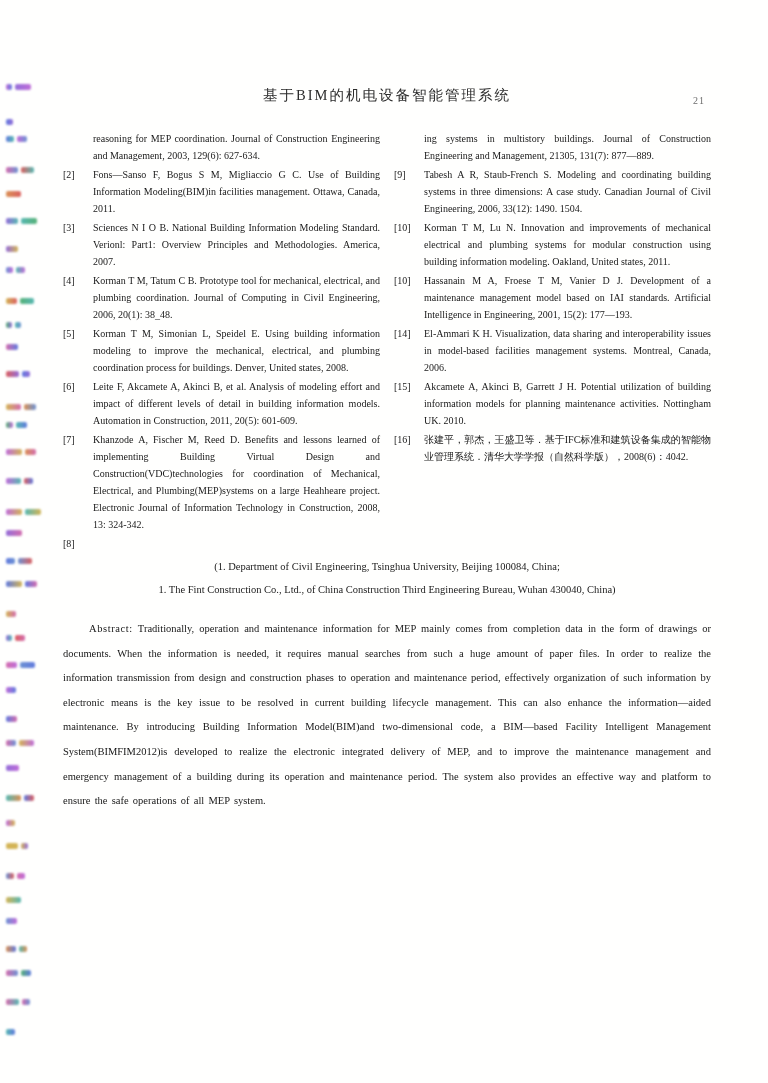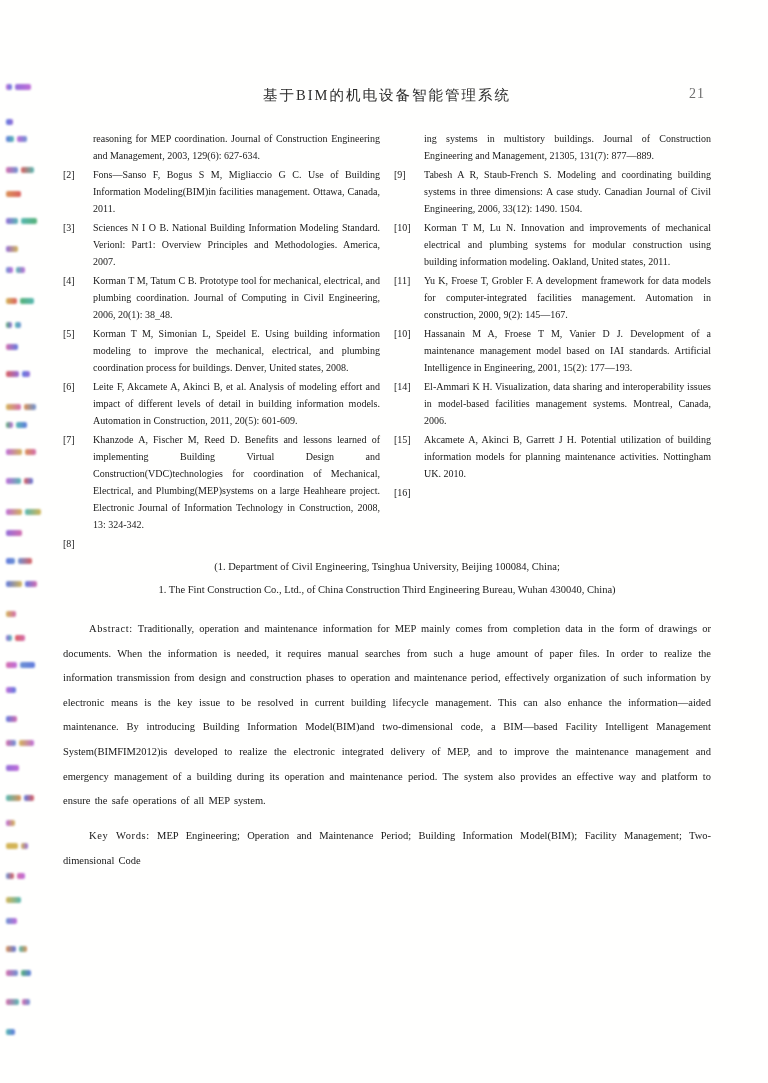--- a/index.html
+++ b/index.html
@@ -12,21 +12,21 @@
   
   .margin-strip{position:absolute;left:4px;top:50px;width:46px;height:1010px;}
   .mark-row{position:absolute;left:2px;white-space:nowrap;}
   .mark-blob{display:inline-block;height:6px;border-radius:2px;margin-right:3px;
     filter:blur(1.1px);opacity:.8;vertical-align:middle;}
 
   .content{position:absolute;left:63px;top:0;width:648px;filter:blur(0.3px);}
 
   .page-header{position:relative;margin-top:86px;text-align:center;height:22px;}
   .zh-title{font-size:14.5px;letter-spacing:2px;color:#2c2c2c;}
-  .page-number{position:absolute;right:6px;top:0;font-size:14px;color:#6d6d6d;letter-spacing:1px;}
+  .page-number{position:absolute;right:6px;top:9px;font-size:10px;color:#6d6d6d;letter-spacing:1px;}
 
   .refs{display:flex;gap:14px;margin-top:22px;}
   .ref-col{width:317px;}
   .ref-item{position:relative;padding-left:30px;font-size:10px;line-height:17px;
     text-align:justify;margin-bottom:2px;color:#191919;}
   .ref-num{position:absolute;left:0;top:0;}
 
   .article-title{margin-top:34px;text-align:center;font-size:18px;letter-spacing:1.2px;color:#141414;word-spacing:3px;}
   .authors{margin-top:24px;text-align:center;font-size:13px;letter-spacing:.4px;word-spacing:2px;}
   .affils{margin-top:20px;text-align:center;font-size:10.5px;line-height:23px;color:#1b1b1b;}
@@ -97,33 +97,31 @@
           <div class="ref-item"><span class="ref-num">[4]</span><span>Korman T M, Tatum C B. Prototype tool for mechanical, electrical, and plumbing coordination. Journal of Computing in Civil Engineering, 2006, 20(1): 38_48.</span></div>
           <div class="ref-item"><span class="ref-num">[5]</span><span>Korman T M, Simonian L, Speidel E. Using building information modeling to improve the mechanical, electrical, and plumbing coordination process for buildings. Denver, United states, 2008.</span></div>
           <div class="ref-item"><span class="ref-num">[6]</span><span>Leite F, Akcamete A, Akinci B, et al. Analysis of modeling effort and impact of different levels of detail in building information models. Automation in Construction, 2011, 20(5): 601-609.</span></div>
           <div class="ref-item"><span class="ref-num">[7]</span><span>Khanzode A, Fischer M, Reed D. Benefits and lessons learned of implementing Building Virtual Design and Construction(VDC)technologies for coordination of Mechanical, Electrical, and Plumbing(MEP)systems on a large Heahheare project. Electronic Journal of Information Technology in Construction, 2008, 13: 324-342.</span></div>
           <div class="ref-item"><span class="ref-num">[8]</span></div>
         </div>
       <div class="ref-col" id="refs-right">
           <div class="ref-item"><span class="ref-num"></span><span>ing systems in multistory buildings. Journal of Construction Engineering and Management, 21305, 131(7): 877—889.</span></div>
           <div class="ref-item"><span class="ref-num">[9]</span><span>Tabesh A R, Staub-French S. Modeling and coordinating building systems in three dimensions: A case study. Canadian Journal of Civil Engineering, 2006, 33(12): 1490. 1504.</span></div>
           <div class="ref-item"><span class="ref-num">[10]</span><span>Korman T M, Lu N. Innovation and improvements of mechanical electrical and plumbing systems for modular construction using building information modeling. Oakland, United states, 2011.</span></div>
-          <div class="ref-item"><span class="ref-num">[11]</span><span>Yu K, Froese T, Grobler F. A development framework for data models for computer-integrated facilities management. Automation in construction, 2000, 9(2): 145—167.</span></div>
           <div class="ref-item"><span class="ref-num">[10]</span><span>Hassanain M A, Froese T M, Vanier D J. Development of a maintenance management model based on IAI standards. Artificial Intelligence in Engineering, 2001, 15(2): 177—193.</span></div>
           <div class="ref-item"><span class="ref-num">[14]</span><span>El-Ammari K H. Visualization, data sharing and interoperability issues in model-based facilities management systems. Montreal, Canada, 2006.</span></div>
           <div class="ref-item"><span class="ref-num">[15]</span><span>Akcamete A, Akinci B, Garrett J H. Potential utilization of building information models for planning maintenance activities. Nottingham UK. 2010.</span></div>
-          <div class="ref-item"><span class="ref-num">[16]</span></div>
+          <div class="ref-item"><span class="ref-num">[16]</span><span>张建平，郭杰，王盛卫等．基于IFC标准和建筑设备集成的智能物业管理系统．清华大学学报（自然科学版），2008(6)：4042.</span></div>
         </div>
     </div>
 
 
 
     <div class="affils">
       <div>(1. Department of Civil Engineering, Tsinghua University, Beijing 100084, China;</div>
       <div>1. The Fint Construction Co., Ltd., of China Construction Third Engineering Bureau, Wuhan 430040, China)</div>
     </div>
 
     <p class="abstract"><span class="inline-label">Abstract:</span><span> Traditionally, operation and maintenance information for MEP mainly comes from completion data in the form of drawings or documents. When the information is needed, it requires manual searches from such a huge amount of paper files. In order to realize the information transmission from design and construction phases to operation and maintenance period, effectively organization of such information by electronic means is the key issue to be resolved in current building lifecycle management. This can also enhance the information—aided maintenance. By introducing Building Information Model(BIM)and two-dimensional code, a BIM—based Facility Intelligent Management System(BIMFIM2012)is developed to realize the electronic integrated delivery of MEP, and to improve the maintenance management and emergency management of a building during its operation and maintenance period. The system also provides an effective way and platform to ensure the safe operations of all MEP system.</span></p>
 
-    <p class="keywords"><span class="inline-label">Key Words:</span><span> MEP Engineering; Operation and Maintenance Period; Building Information Model(BIM); Facility Management; Two-dimensional Code</span></p>
 
   </div>
 </div>
 
 </body></html>

